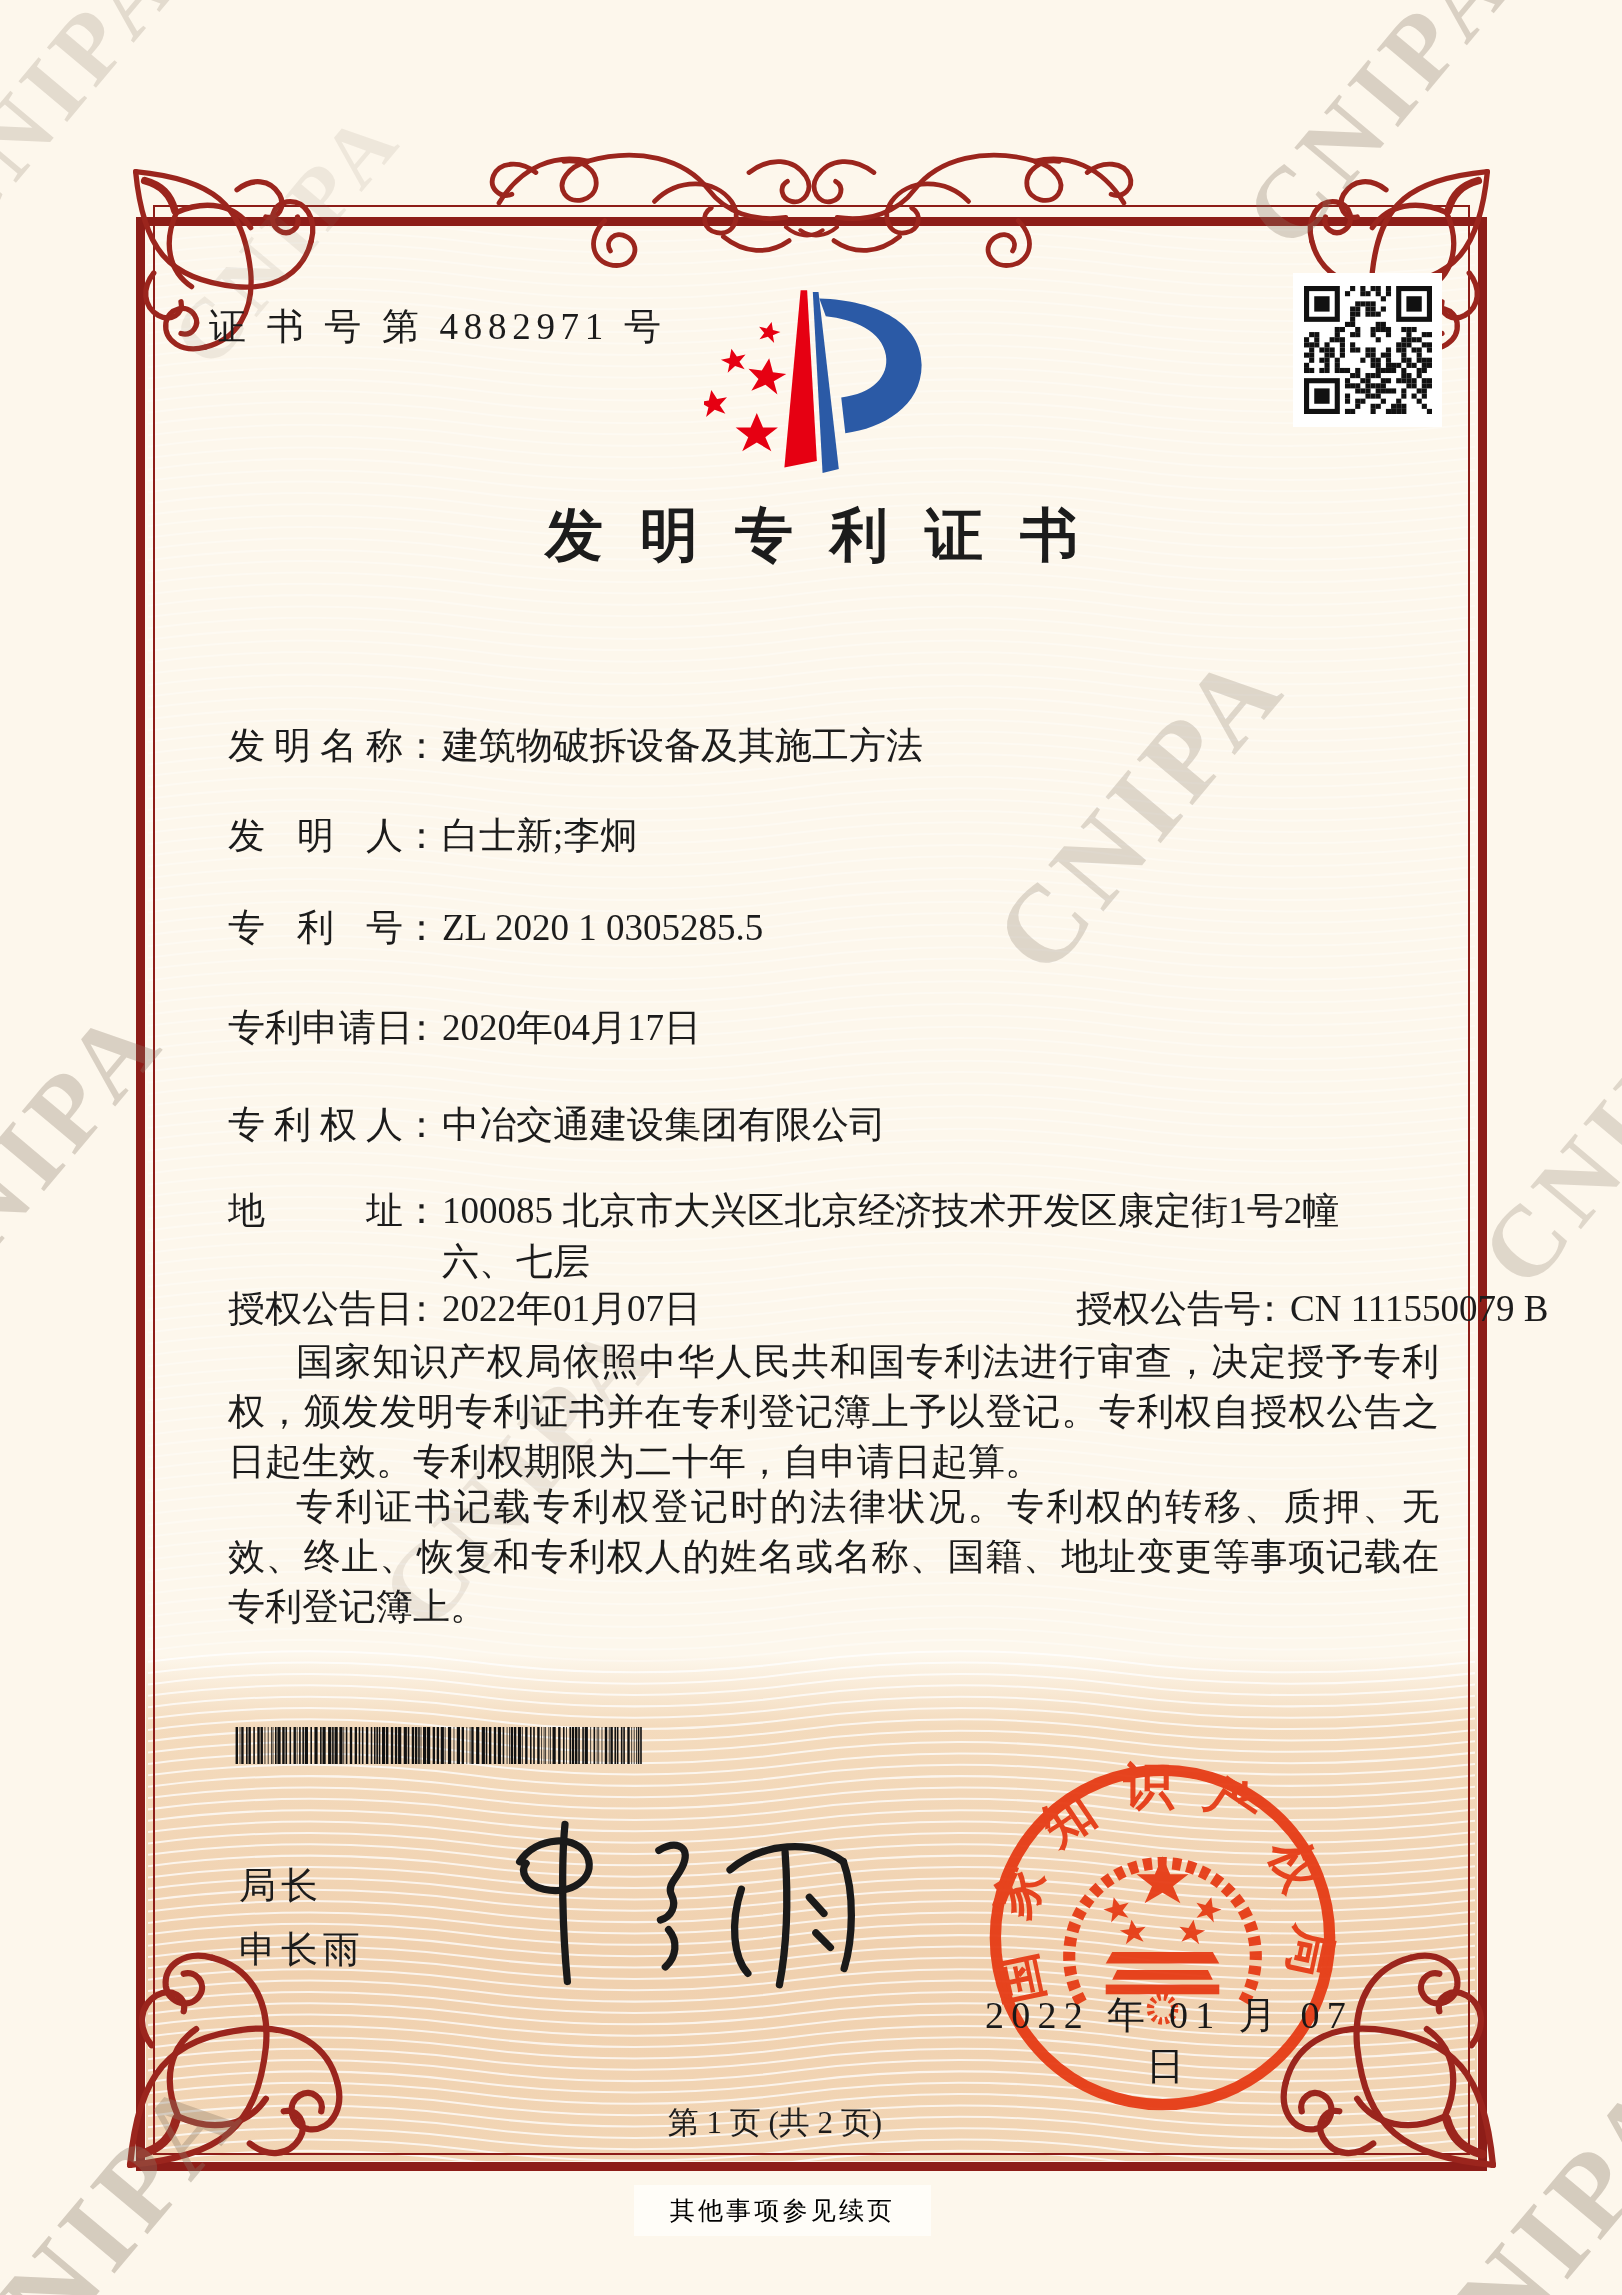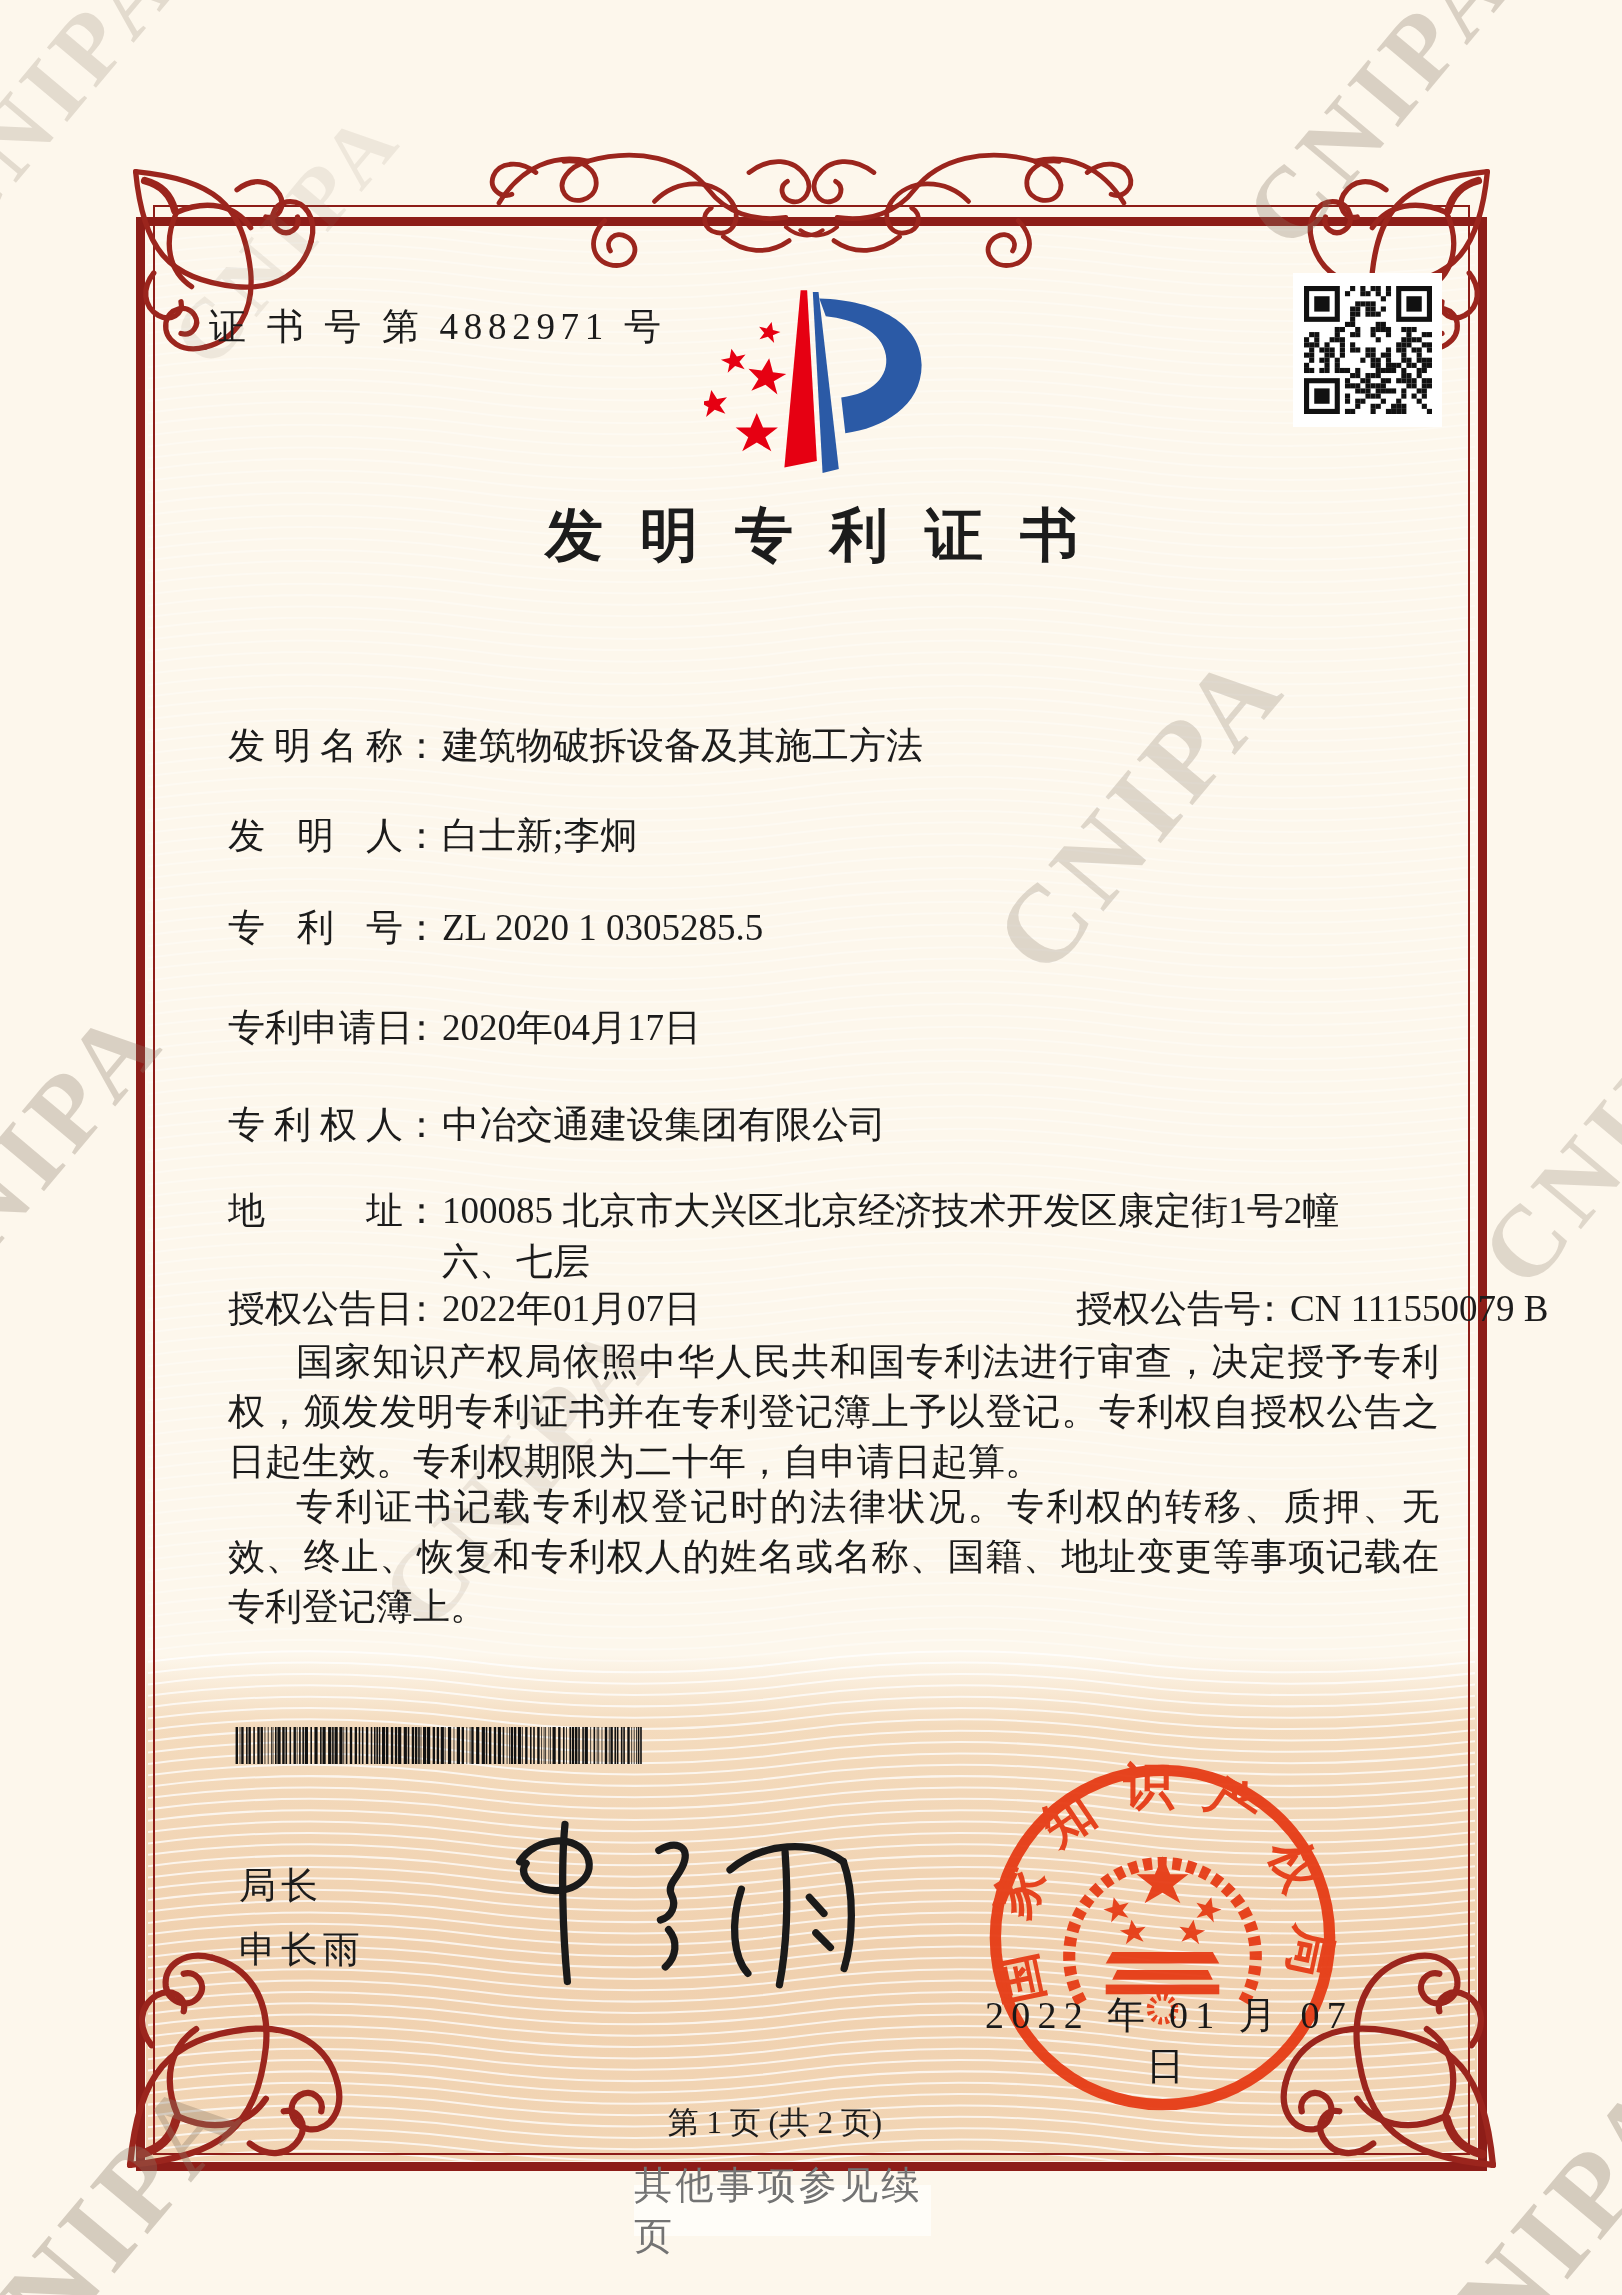--- a/index.html
+++ b/index.html
@@ -38,21 +38,21 @@
   .barcode{position:absolute;left:234px;top:1727px;}
   .juzhang{position:absolute;left:239px;top:1861px;font-size:37px;letter-spacing:4.9px;}
   .juname{position:absolute;left:239px;top:1925px;font-size:37px;letter-spacing:4.9px;}
   .sig{position:absolute;left:487px;top:1818px;z-index:11;}
   .seal{position:absolute;left:984px;top:1759px;z-index:9;opacity:.95;}
   .sealdate{position:absolute;left:966px;top:1990px;width:406px;text-align:center;
             font-size:38px;letter-spacing:7.3px;color:#191919;z-index:11;}
   .pageno{position:absolute;left:572px;width:406px;top:2102px;text-align:center;font-size:31px;z-index:11;}
   .notebox{position:absolute;left:634px;top:2185px;width:297px;height:51px;background:#fffdf8;
            display:flex;align-items:center;justify-content:center;z-index:11;}
-  .notebox span{font-size:38px;letter-spacing:3.2px;color:#737373;}
+  .notebox span{font-size:25px;letter-spacing:3.2px;color:#000000;}
 </style>
 </head>
 <body>
 
 <div class="page">
 
   <div class="band"></div>
   <svg id="waves" class="waves" width="1327" height="1943" viewBox="0 0 1636 2394">
       <path d="M0,0 q200,-26 400,0 t400,0 t400,0 t436,0" fill="none" stroke="#ffffff" stroke-width="2.5" opacity="0.35"></path>
       <path d="M0,14 q200,-26 400,0 t400,0 t400,0 t436,0" fill="none" stroke="#ffffff" stroke-width="2.5" opacity="0.35"></path>

